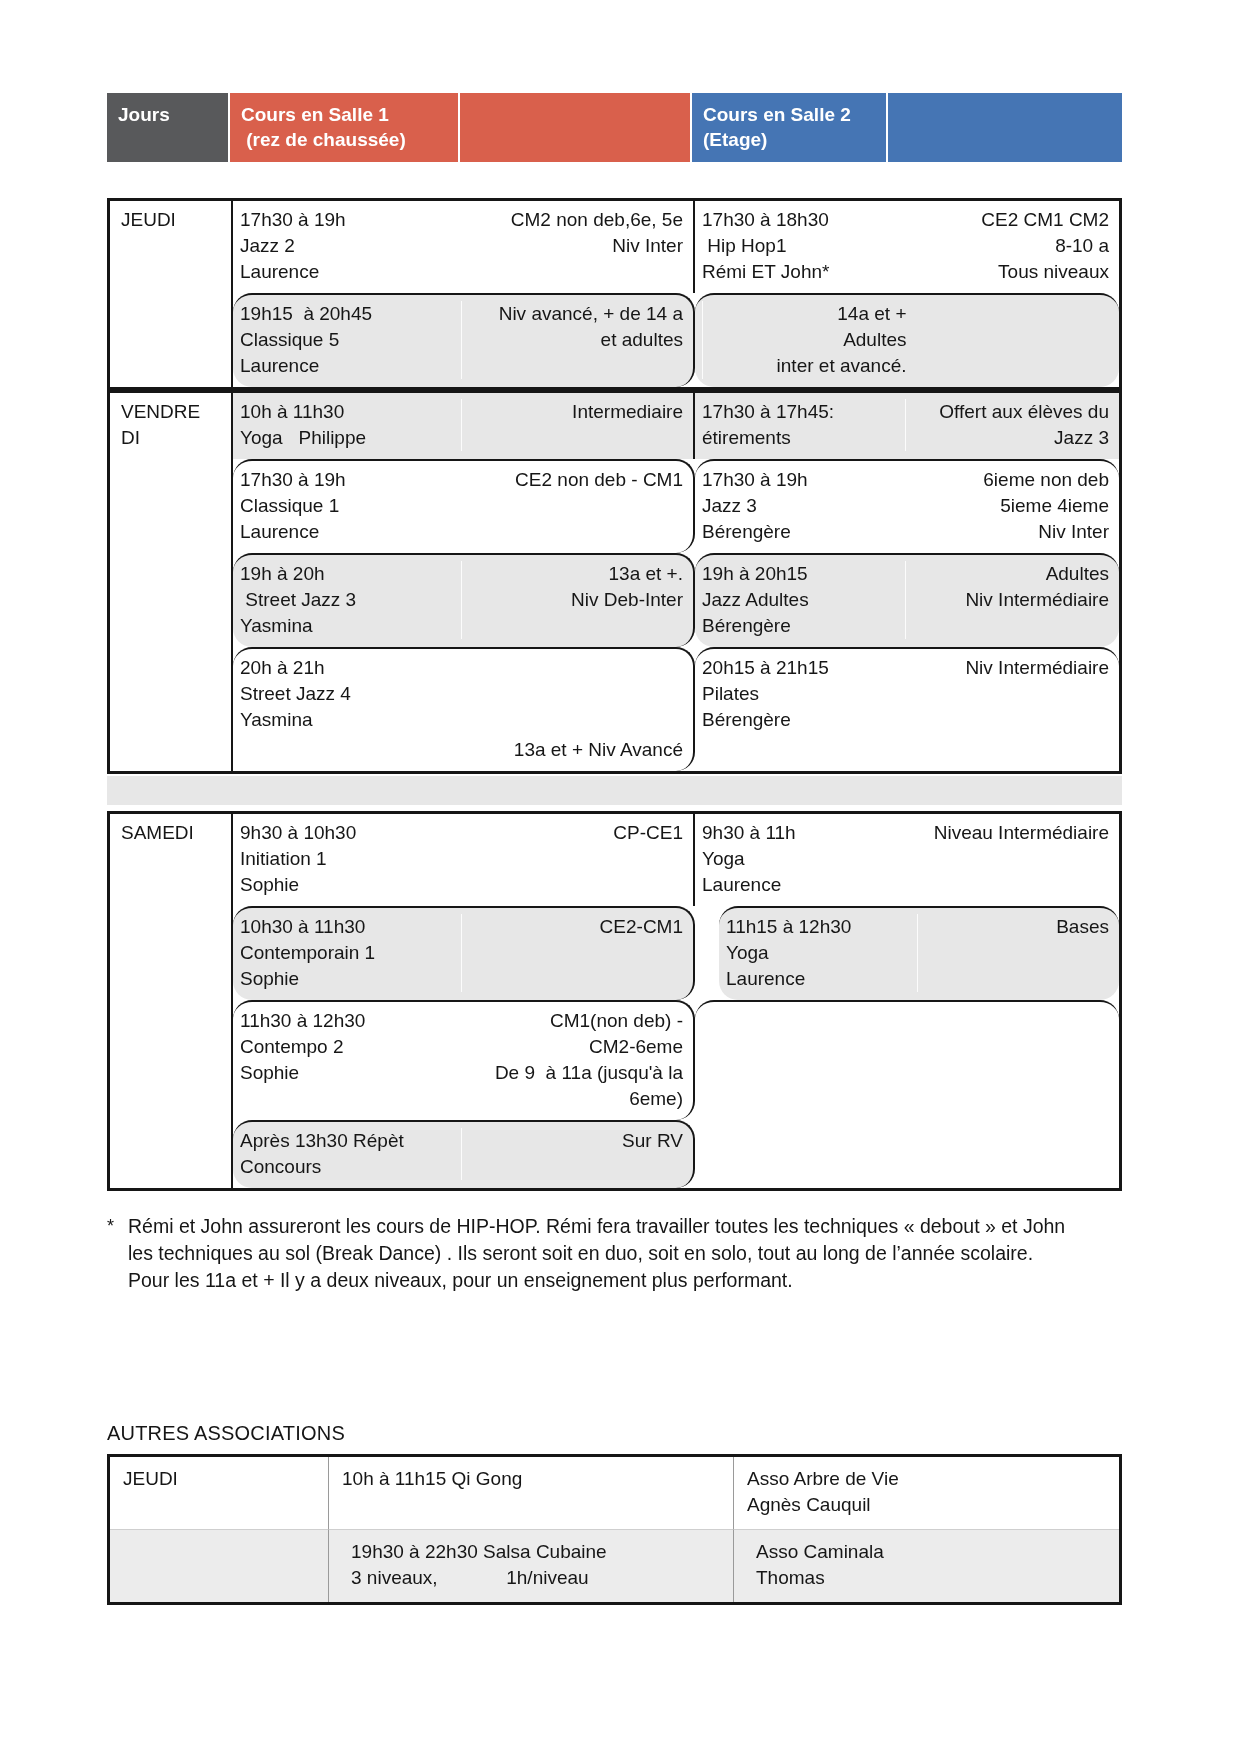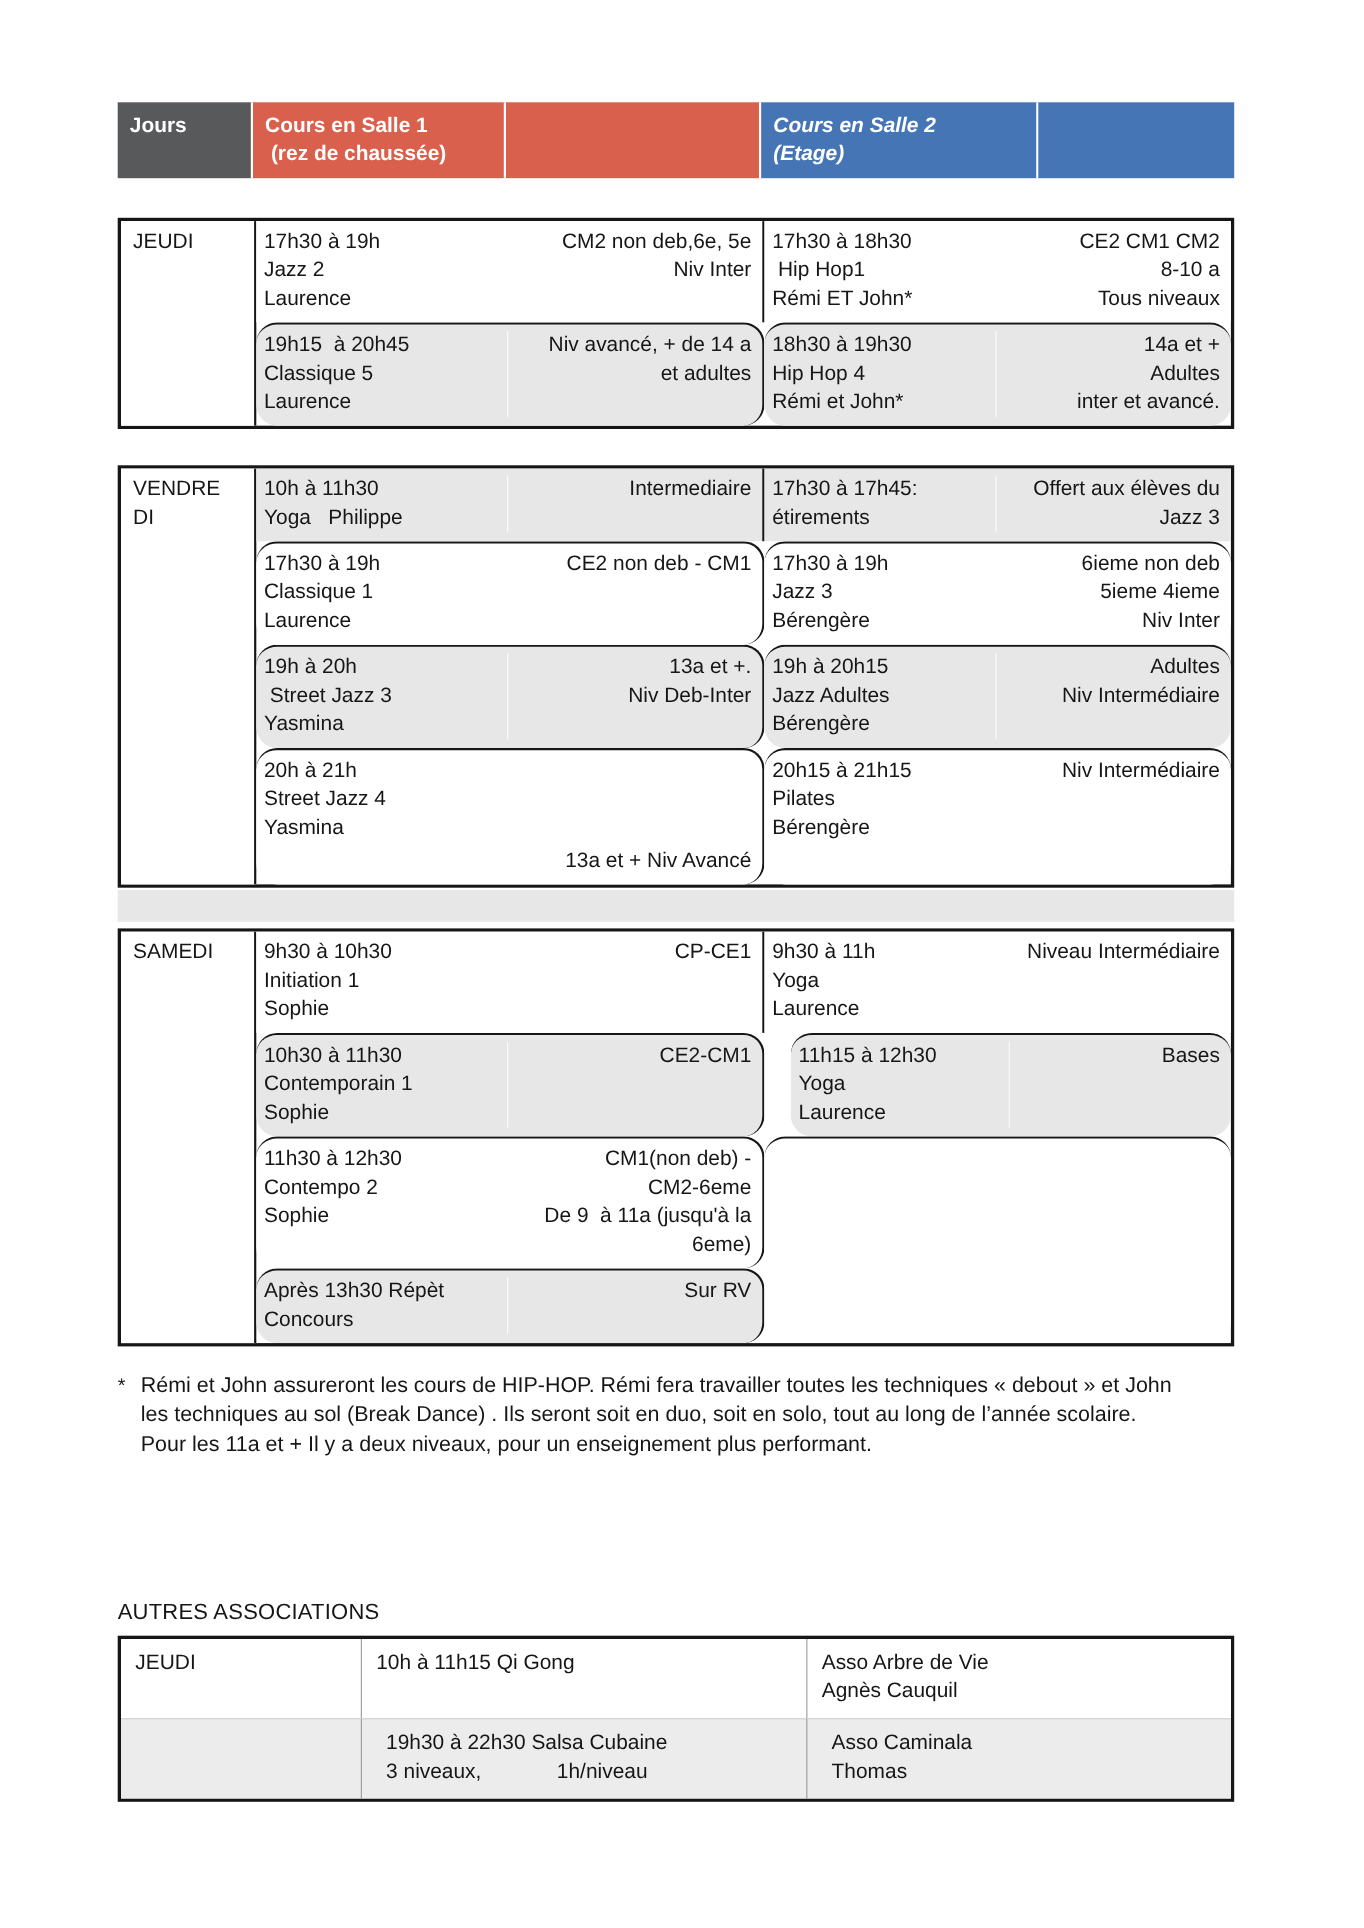--- a/index.html
+++ b/index.html
@@ -20,21 +20,21 @@
   .hcell{
     box-sizing:border-box;
     color:#fff;font-weight:bold;font-size:19px;line-height:25px;
     padding:9px 11px 10px 11px;
     border-right:2px solid #fff;
   }
   .hcell:last-child{border-right:none;}
   .h-jours{width:123px;background:var(--c-gray);}
   .h-red1{width:230px;background:var(--c-red);}
   .h-red2{width:232px;background:var(--c-red);}
-  .h-blue1{width:252px;background:var(--c-blue);font-style:italic;}
+  .h-blue1{width:196px;background:var(--c-blue);}
   .h-blue2{flex:1;background:var(--c-blue);}
   .hline{white-space:pre-wrap;}
 
   
   .sched-table{
     display:grid;
     grid-template-columns:123px 462px 1fr;
     width:1015px;
     box-sizing:border-box;
     border:3px solid #161616;
@@ -59,21 +59,21 @@
   .cell .left{text-align:left;}
   .cell .right{flex:0 0 50%;text-align:right;position:relative;}
   .cell.shaded .right{border-left:1px solid rgba(255,255,255,.85);}
   .tline{white-space:pre-wrap;}
 
   .shade-band{
     width:1015px;height:29px;background:var(--c-shade);
     margin-top:2px;box-sizing:border-box;
   }
   .mt-jeudi{margin-top:36px;}
-  .mt-vendredi{margin-top:33px;}
+  .mt-vendredi{}
   .mt-samedi{margin-top:6px;}
 
   
   .footnote{
     display:flex;margin-top:22px;width:972px;
   }
   .fn-star{width:21px;font-size:18px;padding-top:3px;flex:none;}
   .fn-text{font-size:19.5px;line-height:27px;}
 
   
@@ -154,25 +154,20 @@
               <div class="tline">19h15  à 20h45</div>
               <div class="tline">Classique 5</div>
               <div class="tline">Laurence</div>
             </div>
             <div class="right">
               <div class="tline">Niv avancé, + de 14 a</div>
               <div class="tline">et adultes</div>
             </div>
           </div>
           <div class="cell shaded bt" style="grid-area: 2 / 3;">
-            <div class="left">
-              <div class="tline">18h30 à 19h30</div>
-              <div class="tline">Hip Hop 4</div>
-              <div class="tline">Rémi et John*</div>
-            </div>
             <div class="right">
               <div class="tline">14a et +</div>
               <div class="tline">Adultes</div>
               <div class="tline">inter et avancé.</div>
             </div>
           </div>
         </div>
         <div class="sched-table mt-vendredi">
           <div class="day-cell" style="grid-row: 1 / span 4;">
             <div class="tline">VENDRE</div>

